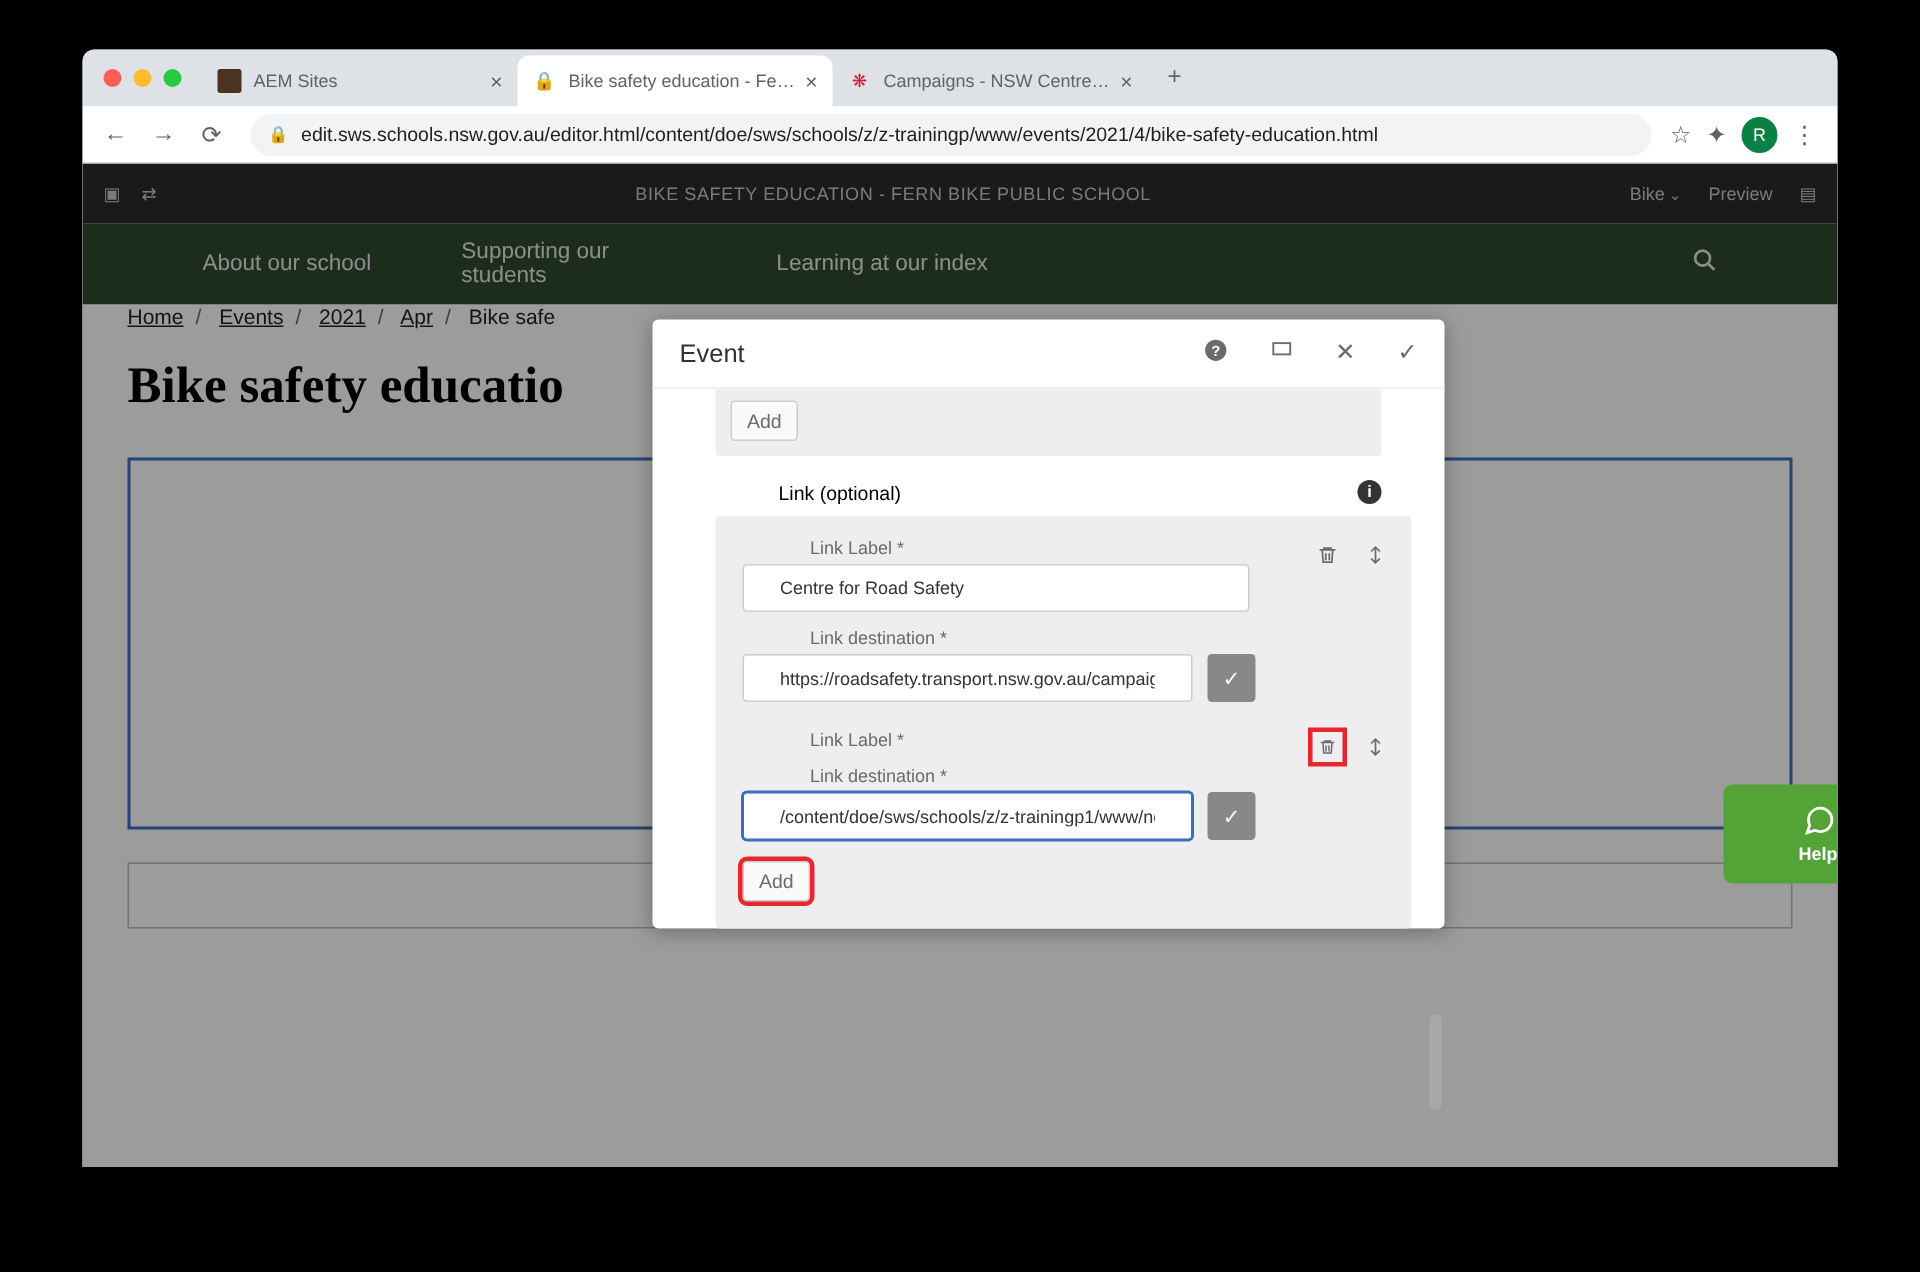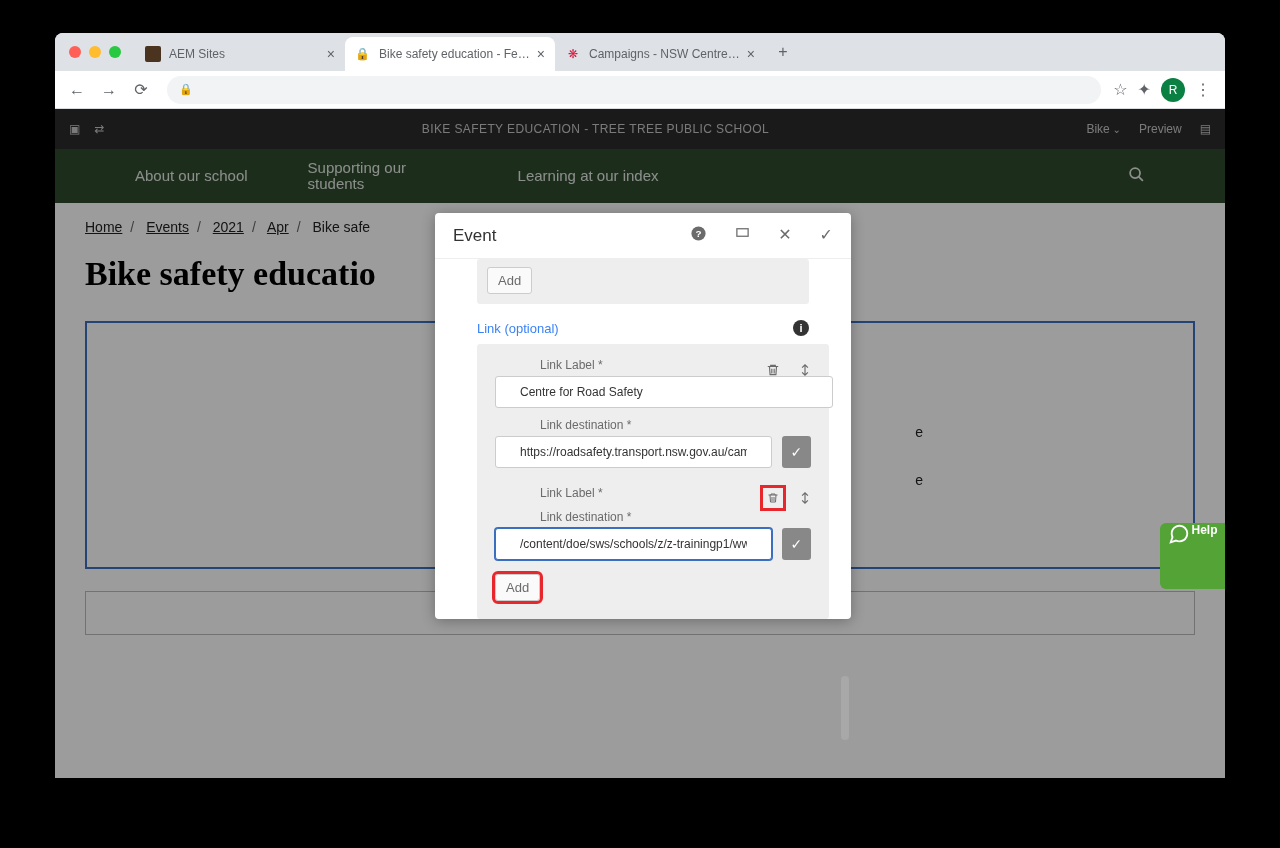--- a/index.html
+++ b/index.html
@@ -34,61 +34,61 @@
 .aem-top-center { flex: 1; text-align: center; letter-spacing: .4px; }
 .aem-top-right { display: flex; align-items: center; gap: 18px; padding-right: 14px; }
 .edit-dd::after { content: " ⌄"; font-size: 10px; }
 
 .school-nav { height: 54px; background: #304a2f; display: flex; align-items: center; padding: 0 80px; gap: 60px; color: #e3e9e3; font-size: 15px; }
 .school-nav .nav-item { max-width: 150px; line-height: 1.1; }
 .school-nav .search-ic { margin-left: auto; font-size: 16px; }
 
 .dimmed { position: absolute; inset: 0; background: rgba(0,0,0,.39); pointer-events: none; }
 
-.page-body { position: relative; padding: 16px 30px; background: #fff; height: 575px; }
+.page-body { position: relative; padding: 0 30px; background: #fff; height: 575px; }
 .breadcrumb { font-size: 14px; color: #222; margin-bottom: 20px; }
 .breadcrumb a { color: #222; text-decoration: underline; }
 .breadcrumb .sep { margin: 0 8px; color: #666; }
 .page-title { font-family: Liberation Serif, serif; font-size: 34px; font-weight: 700; margin-bottom: 28px; }
 
 .content-block { border: 2px solid #3a6fbf; height: 248px; margin-bottom: 22px; }
 .content-block2 { border: 1px solid #bbb; height: 44px; }
 .obscured-text { position: absolute; right: 302px; top: 206px; font-size: 14px; color: #222; text-align: left; line-height: 3.4; }
 
-.dialog { position: absolute; top: 104px; left: 380px; width: 416px; background: #fff; border-radius: 4px; box-shadow: 0 2px 14px rgba(0,0,0,.3); z-index: 50; }
+.dialog { position: absolute; top: 104px; left: 380px; width: 528px; background: #fff; border-radius: 4px; box-shadow: 0 2px 14px rgba(0,0,0,.3); z-index: 50; }
 .dialog-hd { height: 46px; display: flex; align-items: center; padding: 0 18px; border-bottom: 1px solid #eee; }
 .dialog-hd .ttl { font-size: 17px; color: #333; }
 .dialog-hd .hd-icons { margin-left: auto; display: flex; gap: 28px; color: #6b6b6b; font-size: 16px; }
 
 .dialog-body { position: relative; padding: 0; }
 .add-top { margin: 0 42px 12px 42px; background: #eee; padding: 8px 10px 10px; border-radius: 3px; }
 .add-btn { border: 1px solid #ccc; background: #fafafa; color: #6b6b6b; font-size: 13px; padding: 5px 10px; border-radius: 3px; }
 
 .section-label { display: flex; align-items: center; padding: 4px 42px 8px 42px; }
-.section-label .lbl { font-size: 13px; color: #3b82f6; }
+.section-label .lbl { font-size: 13px; color: #000000; margin-left: 42px; }
 .section-label .info-ic { margin-left: auto; width: 16px; height: 16px; background: #333; color: #fff; border-radius: 50%; display: flex; align-items: center; justify-content: center; font-size: 11px; font-weight: 700; }
 
 .link-group { background: #eee; margin: 0 22px 0 42px; padding: 14px 18px 18px 18px; border-radius: 3px; }
 .link-item { position: relative; margin-bottom: 18px; }
 .fld-label { font-size: 12px; color: #6b6b6b; margin-bottom: 4px; display: block; margin-left: 45px; }
 .txt-input { width: 338px; height: 32px; border: 1px solid #ccc; border-radius: 3px; background: #fff; padding: 0 24px; font-size: 12px; color: #333; }
 .txt-input.focused { border: 1px solid #3a6fbf; box-shadow: 0 0 0 1px #3a6fbf; }
 .dest-row { display: flex; align-items: center; gap: 10px; }
 .chk-box { width: 32px; height: 32px; background: #888; border-radius: 3px; display: flex; align-items: center; justify-content: center; color: #fff; font-size: 14px; }
 
 .row-actions { position: absolute; right: -4px; top: 2px; display: flex; gap: 12px; color: #6b6b6b; font-size: 15px; }
 .trash-ic, .move-ic { width: 20px; height: 20px; display: flex; align-items: center; justify-content: center; }
 
 .hl-red { outline: 3px solid #e8272c; outline-offset: 0; }
 
 .add-bottom { margin-top: 14px; }
 
 .scroll-thumb { position: absolute; right: 2px; top: 417px; width: 8px; height: 64px; background: #a8a8a8; border-radius: 4px; }
 
-.help-widget { position: absolute; right: 0; top: 414px; width: 65px; height: 66px; background: #53a336; border-radius: 6px 0 0 6px; display: flex; align-items: flex-start; justify-content: center; color: #fff; font-size: 12px; font-weight: 600; z-index: 60; }
+.help-widget { position: absolute; right: 0; top: 414px; width: 76px; height: 66px; background: #53a336; border-radius: 6px 0 0 6px; display: flex; flex-direction: column; align-items: flex-end; justify-content: center; color: #fff; font-size: 12px; font-weight: 600; z-index: 60; }
 .help-widget svg { margin-bottom: 4px; }
 
 .star-ic::before { content: "☆"; }
 .puzzle-ic::before { content: "✦"; }
 </style>
 </head>
 <body>
 
 <div class="browser-window">
 
@@ -115,37 +115,38 @@
     </div>
     <div class="new-tab">+</div>
   </div>
 
   <div class="addr-bar">
     <div class="nav-btn">←</div>
     <div class="nav-btn">→</div>
     <div class="nav-btn">⟳</div>
     <div class="omnibox">
       <span class="lock">🔒</span>
+      <span>edit.sws.schools.nsw.gov.au/editor.html/content/doe/sws/schools/z/z-trainingp/www/events/2021/4/bike-safety-education.html</span>
     </div>
     <div class="right-icons">
       <span class="star-ic" style="color:#5f6368;"></span>
       <span class="puzzle-ic" style="color:#5f6368;"></span>
       <span class="avatar-circle">R</span>
       <span class="kebab">⋮</span>
     </div>
   </div>
 
   <div class="content-area">
 
     <div class="aem-top">
       <div class="aem-top-left">
         <span>▣</span>
         <span>⇄</span>
       </div>
-      <div class="aem-top-center">BIKE SAFETY EDUCATION - TREE TREE PUBLIC SCHOOL</div>
+      <div class="aem-top-center">BIKE SAFETY EDUCATION - FERN BIKE PUBLIC SCHOOL</div>
       <div class="aem-top-right">
         <span class="edit-dd">Bike</span>
         <span>Preview</span>
         <span>▤</span>
       </div>
     </div>
 
     <div class="school-nav">
       <div class="nav-item">About our school</div>
       <div class="nav-item">Supporting our students</div>

